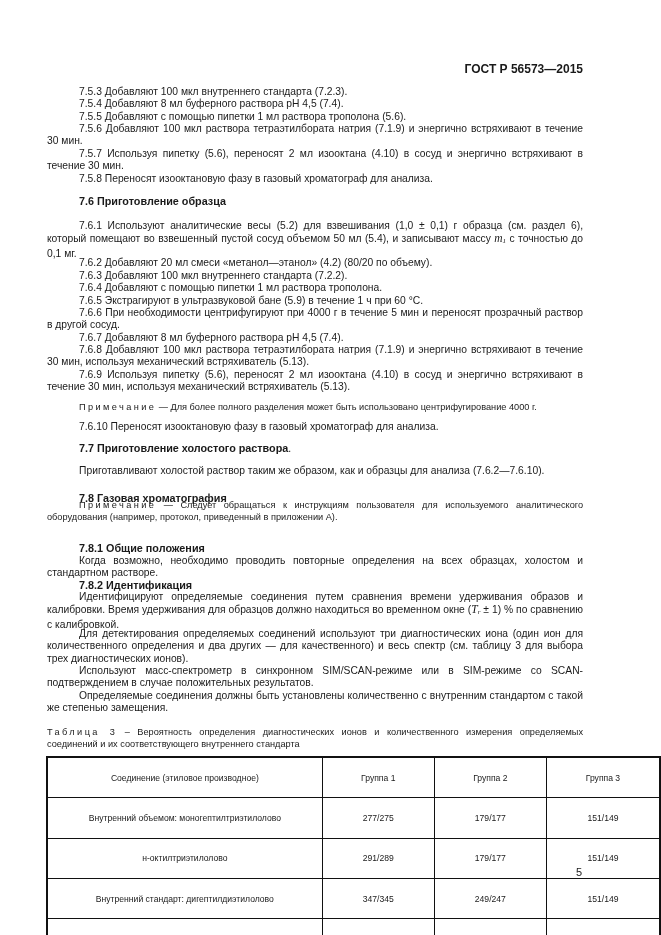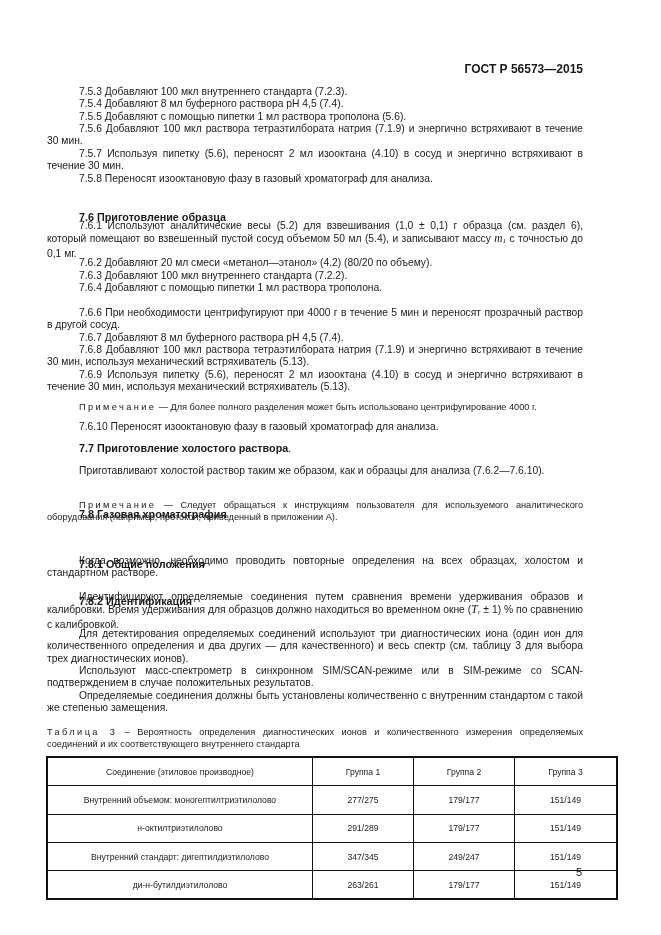--- a/index.html
+++ b/index.html
@@ -2,28 +2,28 @@
 <html><head>
 <meta charset="utf-8">
 <style>
   html, body { margin: 0; padding: 0; background: #ffffff; }
   body { width: 661px; height: 935px; position: relative; overflow: hidden;
          font-family: "Liberation Sans", sans-serif; color: #1a1a1a; }
   .page { position: absolute; left: 0; top: 0; width: 661px; height: 935px; }
   .hdr { position: absolute; right: 78px; top: 62px; font-weight: bold; font-size: 12px; letter-spacing: 0; }
   .blk { position: absolute; left: 47px; width: 536px; font-size: 10.3px; line-height: 12.4px; text-align: justify; }
   .ind { text-indent: 32px; }
-  .h { font-weight: bold; font-size: 10.8px; margin-top: 16px; }
+  .h { font-weight: bold; font-size: 10.8px; }
   .note { font-size: 9.2px; line-height: 12px; }
   .sp { letter-spacing: 2.4px; }
   i { font-family: "Liberation Serif", serif; font-style: italic; font-size: 11.5px; }
   sub { font-size: 7px; vertical-align: -1px; }
   .cap { position: absolute; left: 47px; width: 536px; font-size: 9.2px; line-height: 12.4px; text-align: justify; }
   table.t3 { position: absolute; left: 46px; top: 756px; border-collapse: collapse; font-size: 8.6px; }
-  table.t3 td { border: 1.3px solid #111; height: 19.3px; padding: 4px; text-align: center; vertical-align: middle; }
+  table.t3 td { border: 1.3px solid #111; height: 19.3px; padding: 10px; text-align: center; vertical-align: middle; }
   table.t3 { border: 2px solid #111; }
   .c0 { width: 256px; } .c1, .c2 { width: 92px; } .c3 { width: 93px; }
   .pno { position: absolute; left: 576px; top: 866px; font-size: 11px; }
 </style>
 </head>
 <body>
 
 <div class="page">
 
   <div class="hdr">ГОСТ Р 56573—2015</div>
@@ -33,20 +33,21 @@
   <div class="blk ind" style="top:111px">7.5.5 Добавляют с помощью пипетки 1 мл раствора трополона (5.6).</div>
   <div class="blk ind" style="top:123px">7.5.6 Добавляют 100 мкл раствора тетраэтилбората натрия (7.1.9) и энергично встряхивают в течение 30 мин.</div>
   <div class="blk ind" style="top:148px">7.5.7 Используя пипетку (5.6), переносят 2 мл изооктана (4.10) в сосуд и энергично встряхивают в течение 30 мин.</div>
   <div class="blk ind" style="top:173px">7.5.8  Переносят изооктановую фазу в газовый хроматограф для анализа.</div>
 
   <div class="blk ind h" style="top:195px">7.6 Приготовление образца</div>
   <div class="blk ind" style="top:220px"><span>7.6.1 Используют аналитические весы (5.2) для взвешивания (1,0 ± 0,1) г образца (см. раздел 6), который помещают во взвешенный пустой сосуд объемом 50 мл (5.4), и записывают массу </span><i><span>m</span><sub>1</sub></i><span> с точностью до 0,1 мг.</span></div>
   <div class="blk ind" style="top:257px">7.6.2 Добавляют 20 мл смеси «метанол—этанол» (4.2) (80/20 по объему).</div>
   <div class="blk ind" style="top:270px">7.6.3 Добавляют 100 мкл внутреннего стандарта (7.2.2).</div>
   <div class="blk ind" style="top:282px">7.6.4 Добавляют с помощью пипетки 1 мл раствора трополона.</div>
+  <div class="blk ind" style="top:295px">7.6.5 Экстрагируют в ультразвуковой бане (5.9) в течение 1 ч при 60 °С.</div>
   <div class="blk ind" style="top:307px">7.6.6 При необходимости центрифугируют при 4000 г в течение 5 мин и переносят прозрачный раствор в другой сосуд.</div>
   <div class="blk ind" style="top:332px">7.6.7 Добавляют 8 мл  буферного раствора  pH 4,5 (7.4).</div>
   <div class="blk ind" style="top:344px">7.6.8 Добавляют 100 мкл раствора тетраэтилбората натрия (7.1.9) и энергично встряхивают в течение 30 мин, используя механический встряхиватель (5.13).</div>
   <div class="blk ind" style="top:369px">7.6.9 Используя пипетку (5.6), переносят 2 мл изооктана (4.10) в сосуд и энергично встряхивают в течение 30 мин, используя механический встряхиватель (5.13).</div>
   <div class="blk ind note" style="top:401px"><span class="sp">Примечание</span><span> — Для более полного разделения может быть использовано центрифугирование  4000 г.</span></div>
   <div class="blk ind" style="top:421px">7.6.10 Переносят изооктановую фазу в газовый хроматограф для анализа.</div>
 
   <div class="blk ind" style="top:442px"><span class="h">7.7 Приготовление холостого раствора</span><span>.</span></div>
   <div class="blk ind" style="top:465px">Приготавливают холостой раствор таким же образом, как и образцы для анализа (7.6.2—7.6.10).</div>
 

